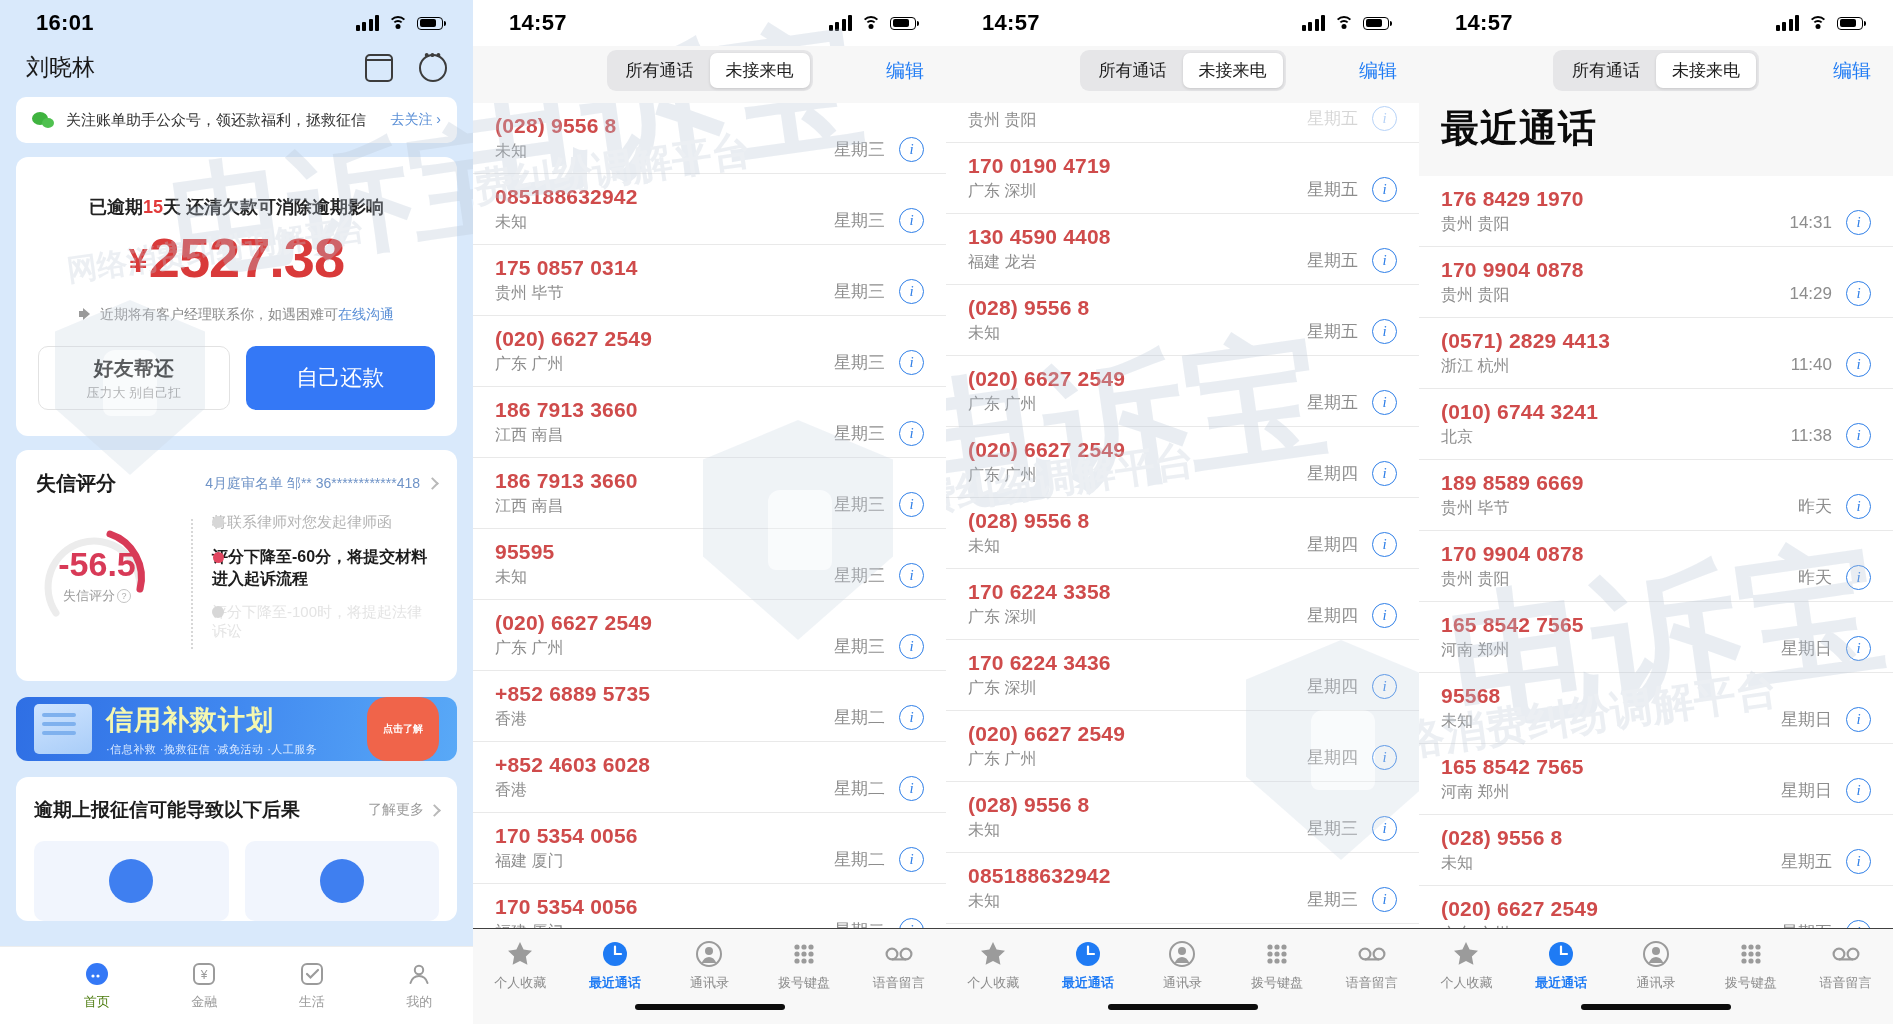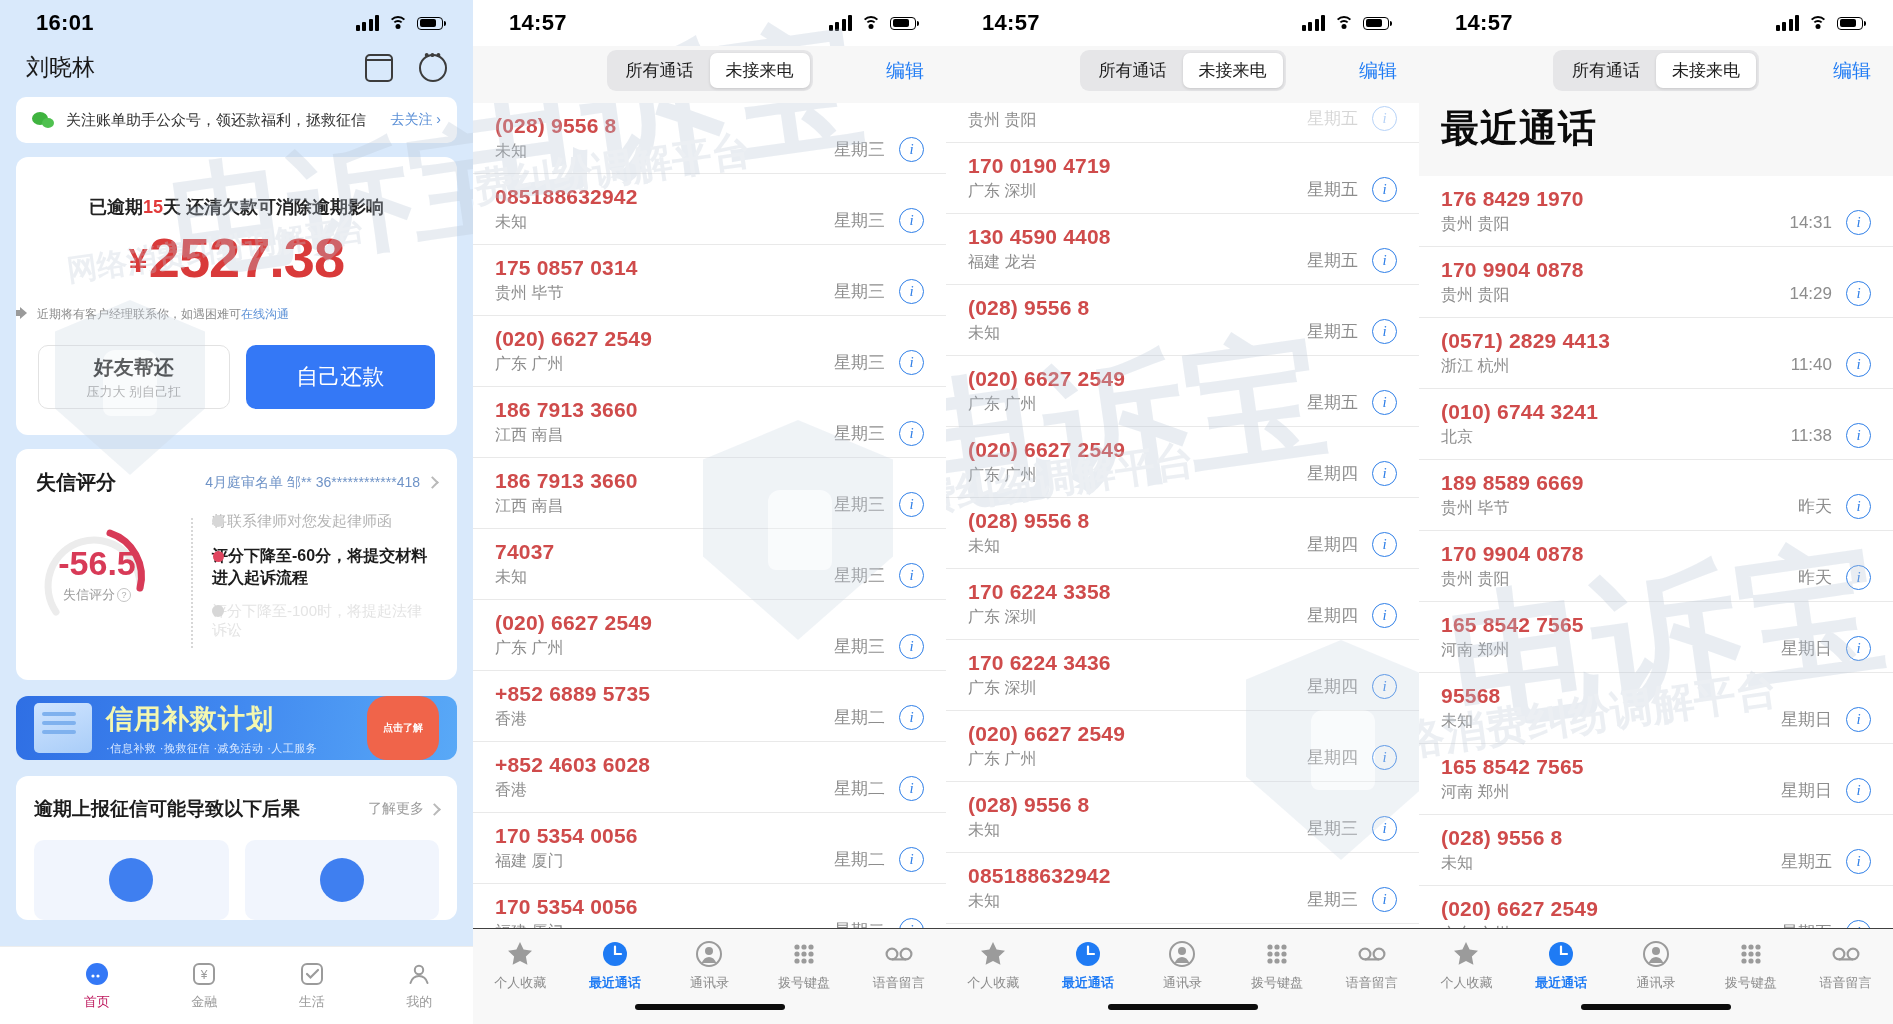--- a/index.html
+++ b/index.html
@@ -50,21 +50,21 @@
   .wx-logo b{ width:16px;height:13px;left:0;top:0;}
   .wx-logo i{ width:12px;height:10px;left:10px;top:6px;background:#4fc14f;}
   .wx-text{ flex:1; white-space:nowrap; overflow:hidden;}
   .wx-link{ color:#5a8fd6;font-size:14px;white-space:nowrap;}
 
   .card{ background:#fff;border-radius:12px;margin-top:14px; }
   .od-line{ text-align:center;padding-top:38px;font-size:18px;font-weight:700;color:#222;}
   .od-line em{ color:#e23b3b;font-style:normal;}
   .amount{ text-align:center;font-size:56px;color:#d93a3a;font-weight:700;letter-spacing:-1px;margin-top:6px;}
   .amount span{ font-size:34px;vertical-align:5px;margin-right:2px;}
-  .notice{ font-size:12px;color:#8a8a8a;margin-top:16px;}
+  .notice{ text-align:center;font-size:14px;color:#8a8a8a;margin-top:16px;}
   .notice b{ font-weight:400;color:#5a8fd6;}
   .spk{ display:inline-block;width:16px;height:12px;position:relative;vertical-align:-1px;margin-right:5px;}
   .spk:before{content:"";position:absolute;left:0;top:3px;width:5px;height:6px;background:#9a9a9a;}
   .spk:after{content:"";position:absolute;left:4px;top:0;border-left:7px solid #9a9a9a;border-top:6px solid transparent;border-bottom:6px solid transparent;}
   .btn-row{ display:flex;gap:16px;padding:22px 22px 26px 22px; }
   .btn{ flex:1;height:64px;border-radius:10px;display:flex;flex-direction:column;align-items:center;justify-content:center;}
   .btn-ghost{ border:1px solid #e2e2e2;background:#fff;}
   .btn-ghost .t1{font-size:20px;font-weight:700;color:#1c1c1c;}
   .btn-ghost .t2{font-size:13px;color:#9b9b9b;margin-top:2px;}
   .btn-primary{ background:#3478f6;color:#fff;font-size:22px;font-weight:500;}
@@ -103,21 +103,21 @@
   .conseq-top{ display:flex;align-items:center;justify-content:space-between;}
   .conseq-title{ font-size:19px;font-weight:700;color:#1c1c1c;}
   .conseq-more{ font-size:14px;color:#9b9b9b;display:flex;align-items:center;gap:6px;}
   .conseq-cards{ display:flex;gap:16px;margin-top:18px;}
   .cc{ flex:1;height:80px;background:#f1f5fd;border-radius:10px;display:flex;align-items:center;justify-content:center;}
   .cc i{ display:block;width:44px;height:44px;border-radius:50%;background:#3f7ff0;}
 
   .p1-tabs{ position:absolute;left:0;right:0;bottom:0;height:78px;background:#fff;
     display:flex;align-items:center;border-top:1px solid #ededed;}
   .p1-tab{ flex:1;text-align:center;font-size:13px;color:#9b9b9b;}
-  .p1-tab.active{ color:#be185d;margin-left:43px;}
+  .p1-tab.active{ color:#4d7c0f;margin-left:43px;}
   .p1-tab .gi{ display:block;margin:0 auto 6px auto;width:26px;height:26px;}
 
   
   .call-head{ background:#f7f7f7;padding:4px 0 12px 0;position:relative;z-index:3;}
   .seg-row{ display:flex;align-items:center;justify-content:center;position:relative;padding:0 22px;}
   .seg{ background:#e6e6e8;border-radius:9px;padding:3px;display:flex;}
   .seg div{ font-size:17px;padding:6px 16px;border-radius:7px;color:#1c1c1c;white-space:nowrap;}
   .seg div.on{ background:#fff;box-shadow:0 1px 3px rgba(0,0,0,.14);font-weight:500;}
   .edit{ position:absolute;right:22px;font-size:19px;color:#1f7bf4;}
   .big-title{ font-size:38px;font-weight:700;color:#0b0b0b;padding:12px 22px 10px 22px;letter-spacing:1px;}
@@ -406,21 +406,21 @@
             <div class="call-num">186 7913 3660</div>
             <div class="call-loc">江西 南昌</div>
           </div>
           <div class="call-meta">
             <div class="call-when">星期三</div>
             <div class="info-i">i</div>
           </div>
         </div>
         <div class="call-row">
           <div class="call-main">
-            <div class="call-num">74037</div>
+            <div class="call-num">95595</div>
             <div class="call-loc">未知</div>
           </div>
           <div class="call-meta">
             <div class="call-when">星期三</div>
             <div class="info-i">i</div>
           </div>
         </div>
         <div class="call-row">
           <div class="call-main">
             <div class="call-num">(020) 6627 2549</div>

